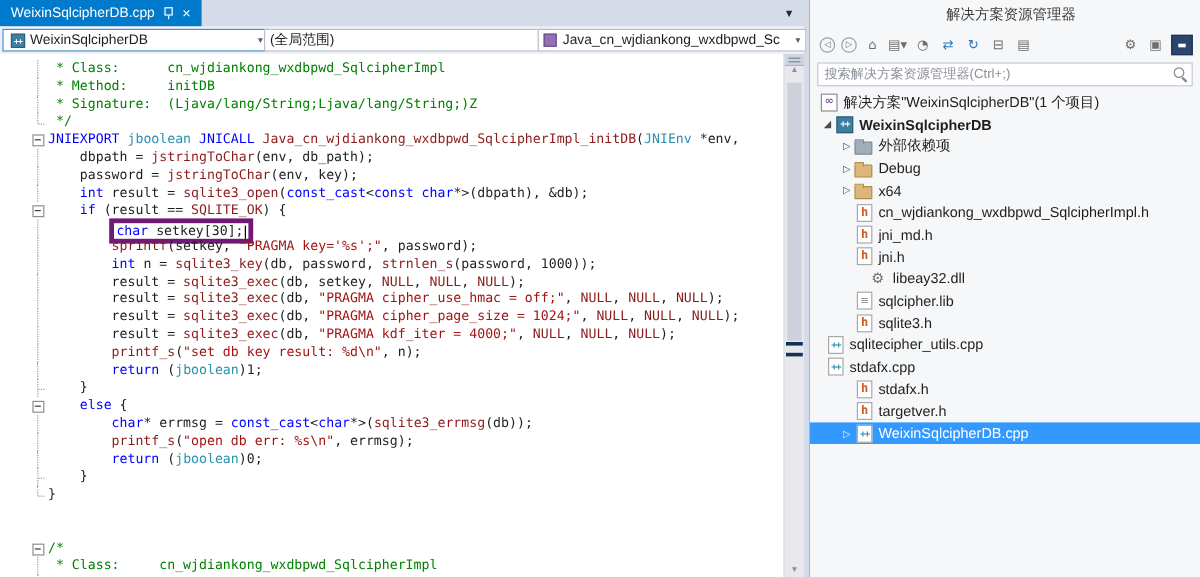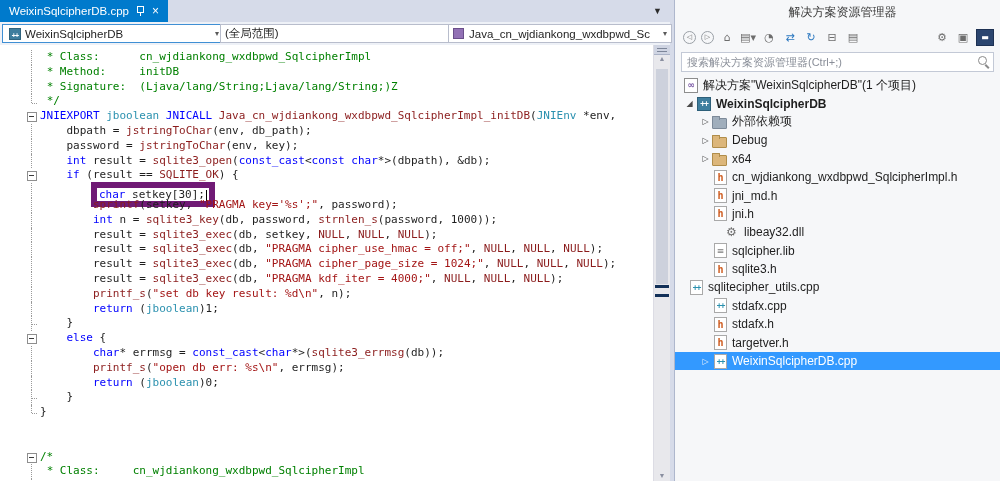--- a/index.html
+++ b/index.html
@@ -31,21 +31,21 @@
   .codeline{display:flex;height:14.8px;font:11px "DejaVu Sans Mono",monospace;color:#1e1e1e;padding-left:24px;}
   .codetext{white-space:pre;}
   .fold{width:16px;flex:none;position:relative;}
   .fold.line::before,.fold.tee::before{content:"";position:absolute;left:7px;top:0;bottom:0;border-left:1px dotted #9a9a9a;}
   .fold.end::before{content:"";position:absolute;left:7px;top:0;height:55%;border-left:1px dotted #9a9a9a;}
   .fold.tee::after,.fold.end::after{content:"";position:absolute;left:8px;top:55%;width:5px;border-top:1px dotted #9a9a9a;}
   .fold.box::before{content:"";position:absolute;left:3px;top:3px;width:8px;height:8px;border:1px solid #8e8e8e;background:#fff;}
   .fold.box::after{content:"";position:absolute;left:5px;top:7px;width:5px;border-top:1px solid #3a3a3a;}
   .tk-c{color:#008000;} .tk-k{color:#0000ff;text-align:right;} .tk-s{color:#a31515;}
   .tk-m{color:#8b1c1c;} .tk-f{color:#8b1c1c;} .tk-t{color:#2b91af;} .tk-p{color:#1e1e1e;}
-  .curbox{display:inline-block;border:6px solid #701a75;padding:0 2px;margin:-1px -2px;}
+  .curbox{display:inline-block;border:4px solid #701a75;padding:0 2px;margin:-1px -2px;}
   .caret{display:inline-block;width:1px;height:11px;background:#000;vertical-align:middle;margin-left:1px;}
 
   .vscroll{position:absolute;left:653px;width:16px;top:45px;bottom:0;background:#e8e8ec;border-left:1px solid #dcdce4;}
   .gripper{height:9px;background:#cfd4e2;border-bottom:1px solid #aab2c6;position:relative;}
   .gripper::after{content:"";position:absolute;left:3px;right:3px;top:3px;border-top:1px solid #7d8699;border-bottom:1px solid #7d8699;height:2px;}
   .sb-up{position:absolute;top:10px;left:0;right:0;text-align:center;font-size:7px;color:#8a8fa0;}
   .sb-down{position:absolute;bottom:2px;left:0;right:0;text-align:center;font-size:7px;color:#8a8fa0;}
   .sb-thumb{position:absolute;top:24px;left:2px;right:2px;height:215px;background:#cdd1dc;}
   .sb-mark{position:absolute;left:1px;right:1px;height:3px;background:#123058;}
 
@@ -339,21 +339,21 @@
         <div class="trow" style="padding-left: 24px;">
           <span class="arr"></span>
           <span class="ic ic-h"></span>
           <span class="tlabel">sqlite3.h</span>
         </div>
         <div class="trow" style="">
           <span class="arr"></span>
           <span class="ic ic-cpp"></span>
           <span class="tlabel">sqlitecipher_utils.cpp</span>
         </div>
-        <div class="trow" style="padding-left: 24px;">
+        <div class="trow" style="">
           <span class="arr"></span>
           <span class="ic ic-cpp"></span>
           <span class="tlabel">stdafx.cpp</span>
         </div>
         <div class="trow" style="padding-left: 24px;">
           <span class="arr"></span>
           <span class="ic ic-h"></span>
           <span class="tlabel">stdafx.h</span>
         </div>
         <div class="trow" style="padding-left: 24px;">

